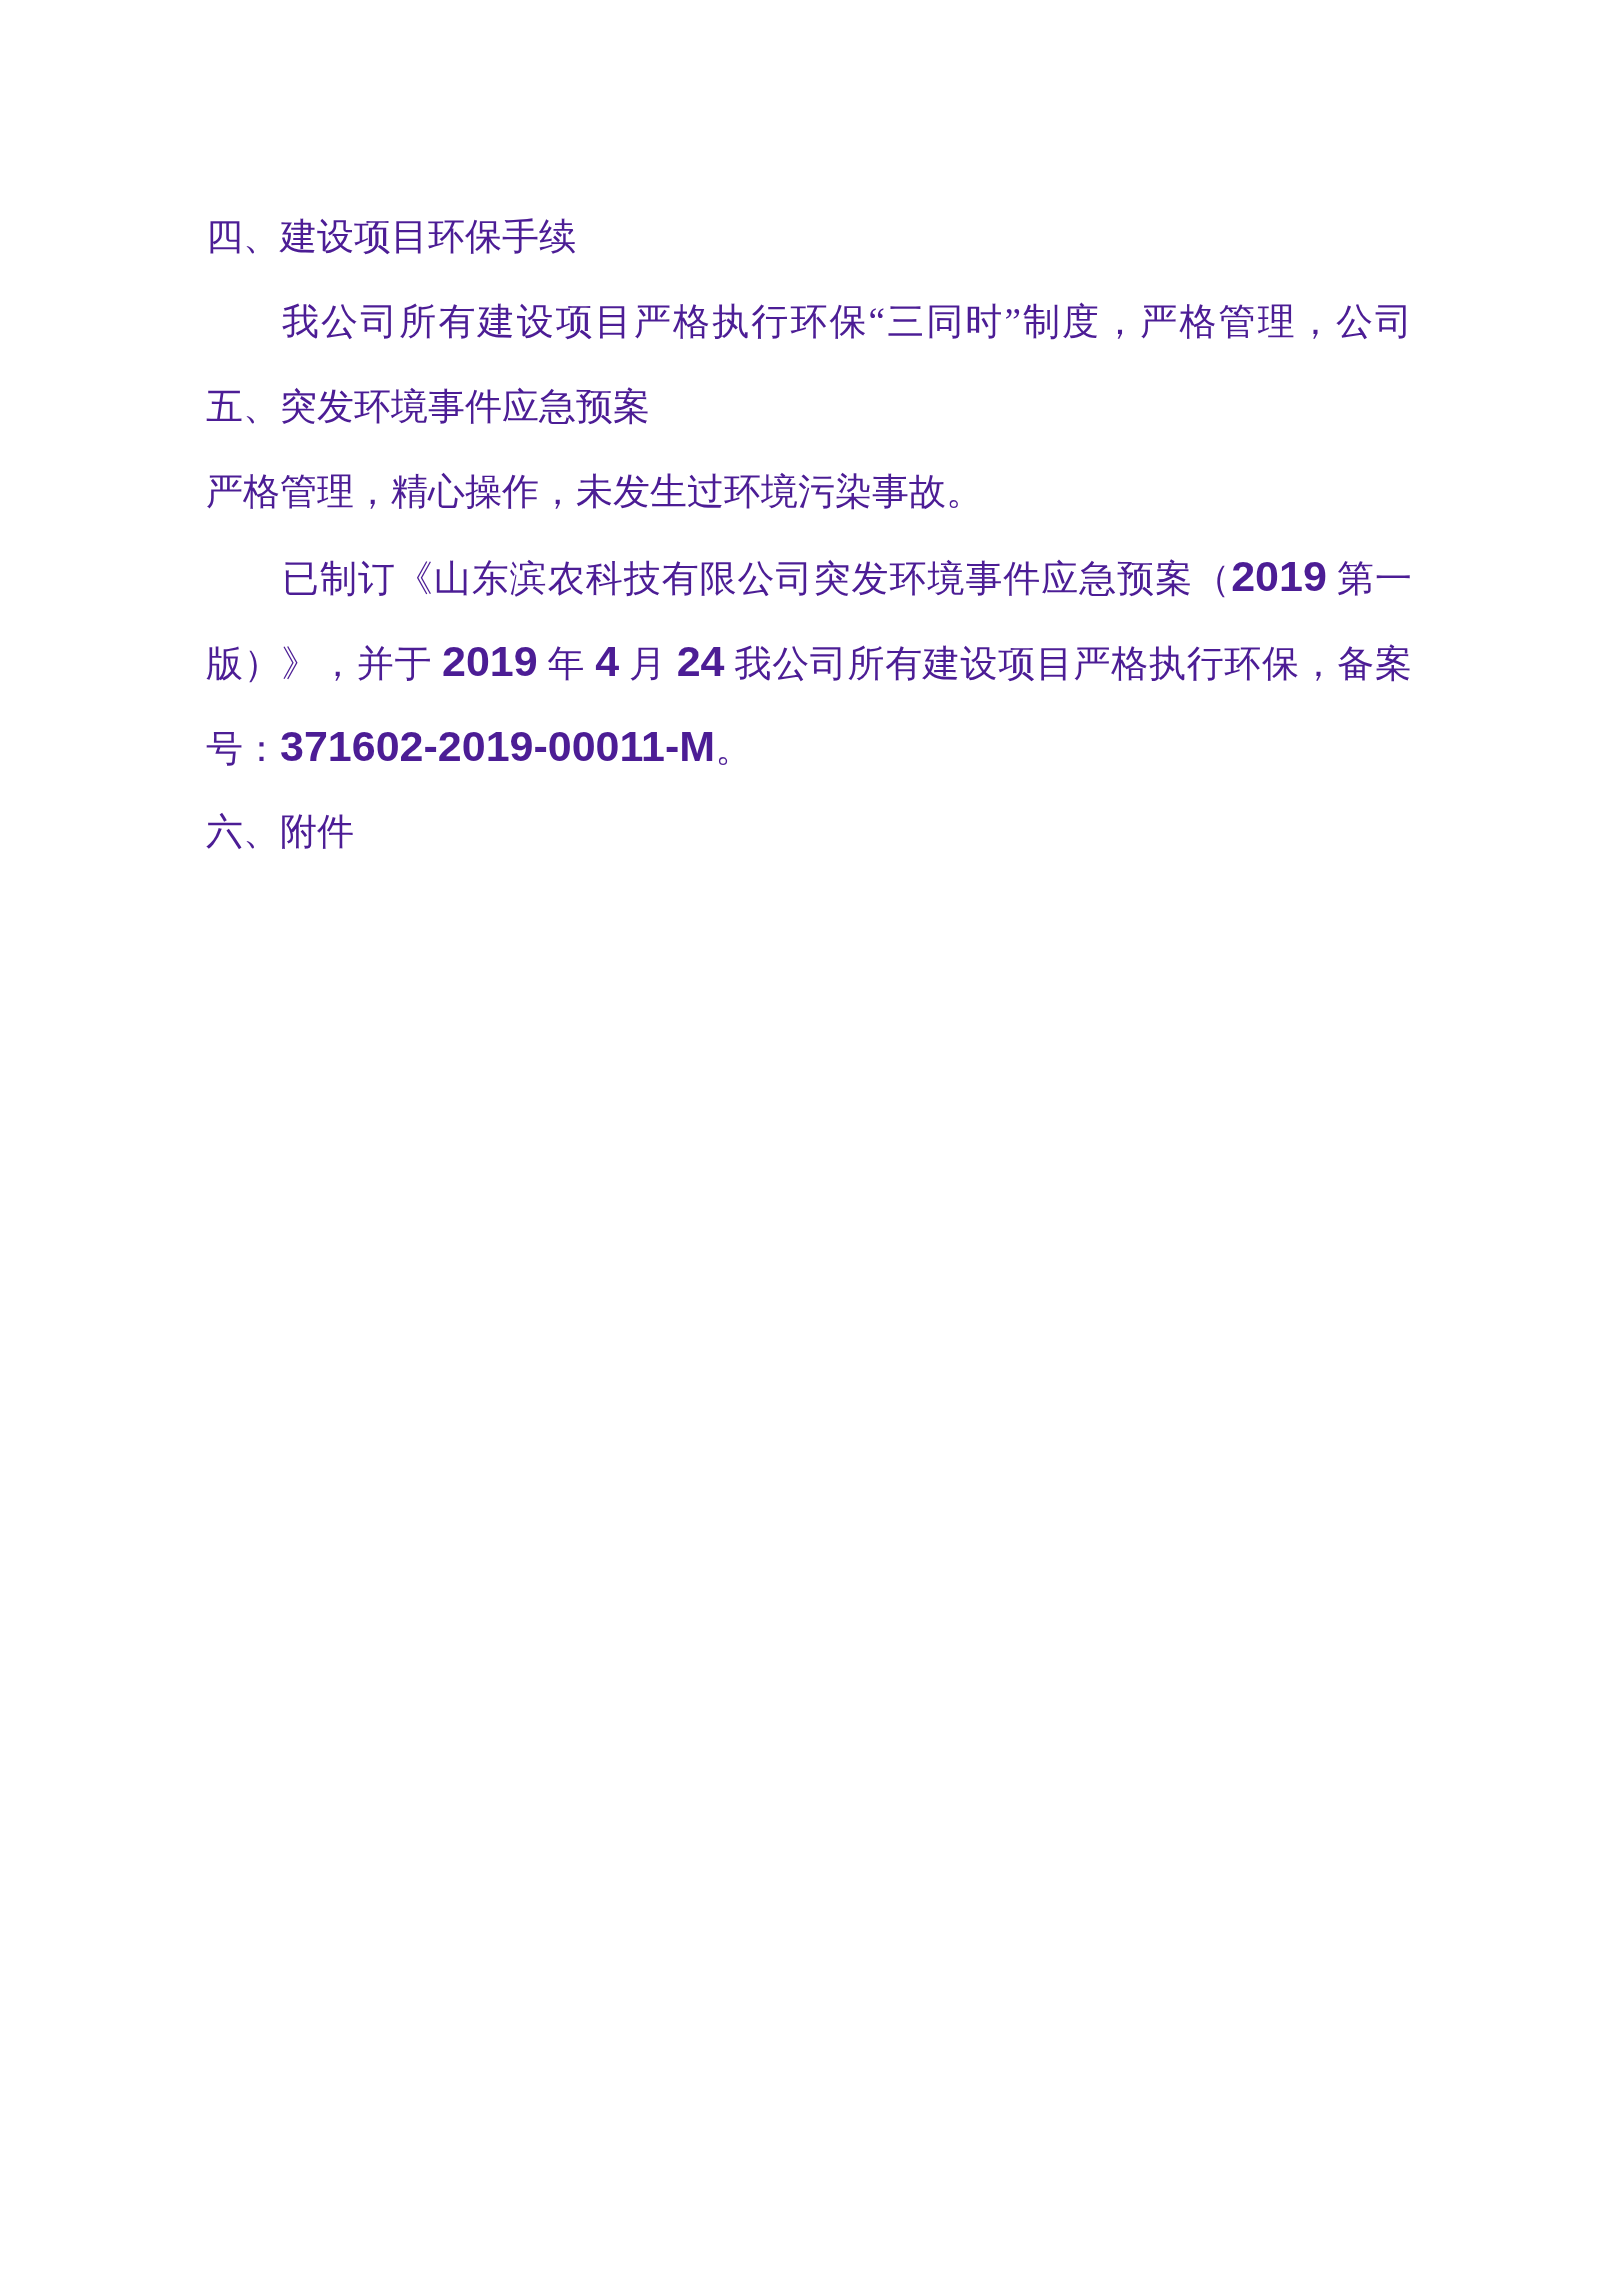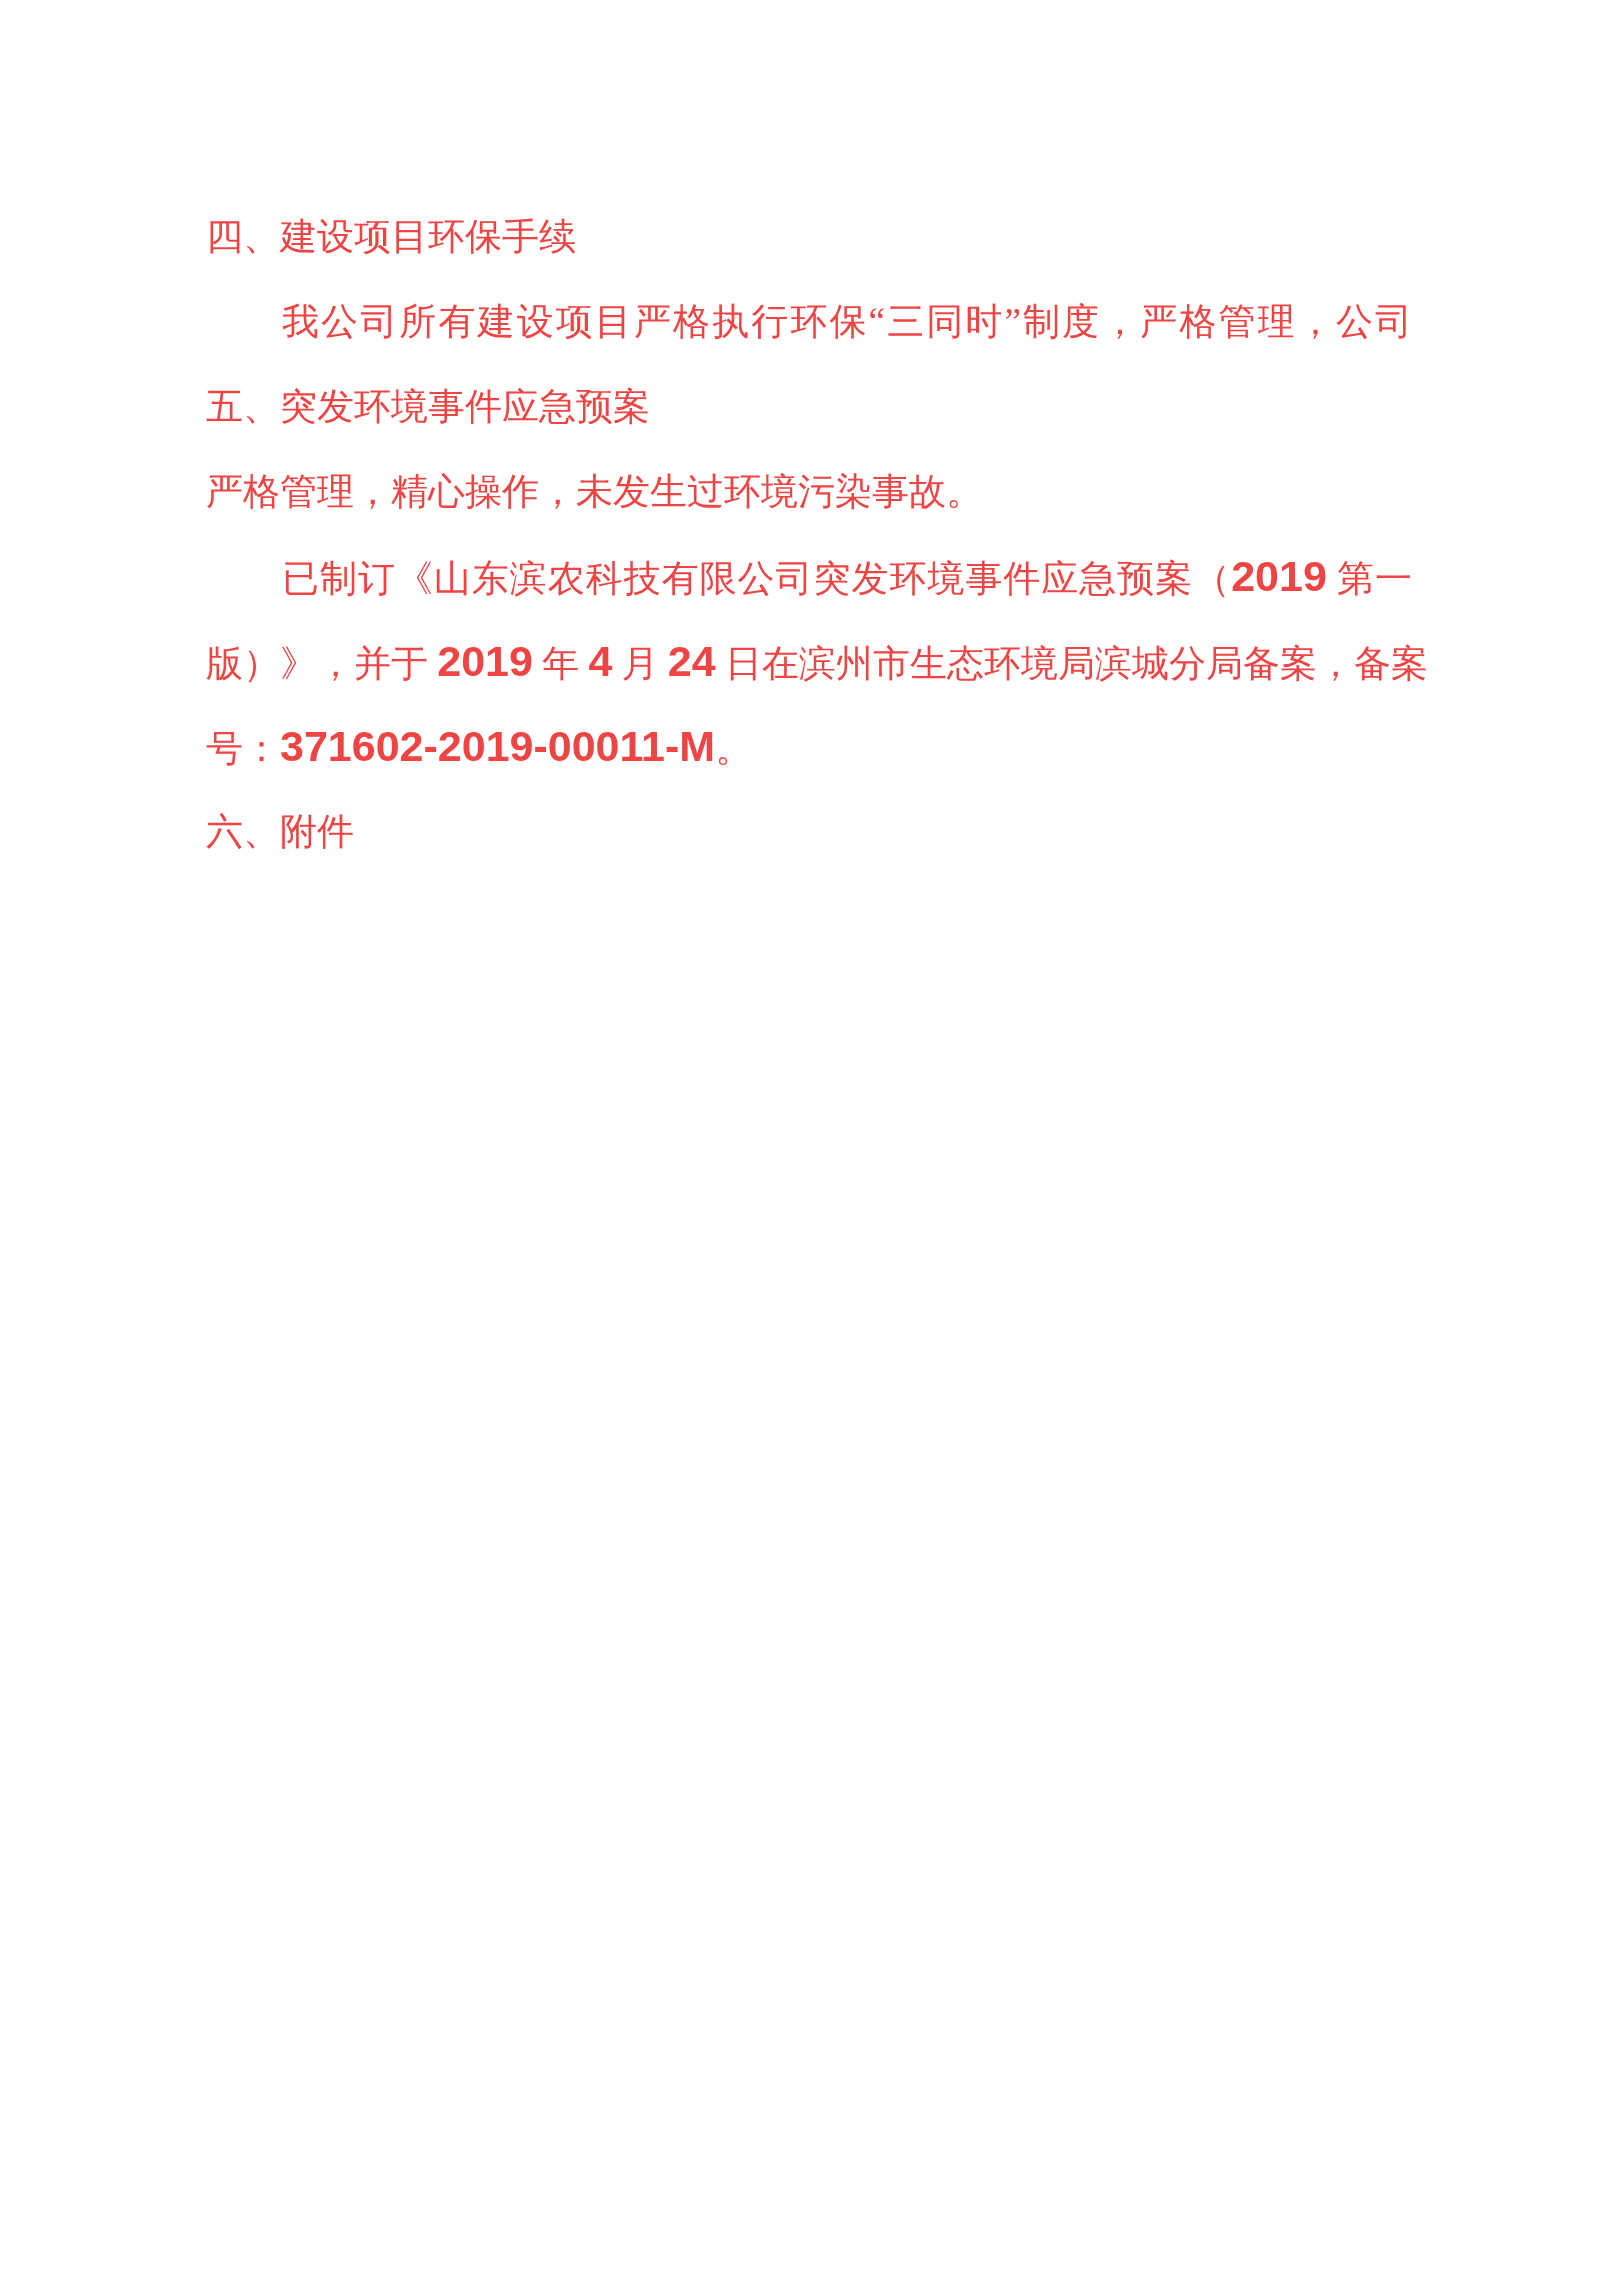--- a/index.html
+++ b/index.html
@@ -20,21 +20,21 @@
     position: absolute;
     left: 206px;
     top: 194px;
     width: 1206px;
   }
   .line {
     height: 85px;
     line-height: 85px;
     font-size: 37px;
     white-space: nowrap;
-    color: #ef4444;
+    color: #4c1d95;
   }
   .line.indent {
     padding-left: 76px;
   }
   .line.justify {
     text-align: justify;
     text-align-last: justify;
   }
   .seg-cjk {
     font-family: "Liberation Serif", "DejaVu Serif", serif;
@@ -48,18 +48,18 @@
 </head>
 <body>
 
 <div class="page">
   <div class="doc">
       <div class="line"><span class="seg-cjk">四、建设项目环保手续</span></div>
       <div class="line indent justify"><span class="seg-cjk">我公司所有建设项目严格执行环保“三同时”制度，严格管理，公司</span></div>
       <div class="line"><span class="seg-cjk">五、突发环境事件应急预案</span></div>
       <div class="line"><span class="seg-cjk">严格管理，精心操作，未发生过环境污染事故。</span></div>
       <div class="line indent justify"><span class="seg-cjk">已制订《山东滨农科技有限公司突发环境事件应急预案（</span><span class="seg-num">2019</span><span class="seg-cjk"> 第一</span></div>
-      <div class="line justify"><span class="seg-cjk">版）》，并于 </span><span class="seg-num">2019</span><span class="seg-cjk"> 年 </span><span class="seg-num">4</span><span class="seg-cjk"> 月 </span><span class="seg-num">24</span><span class="seg-cjk"> 日在滨州市生态环境局滨城分局备案，备案</span></div>
+      <div class="line justify"><span class="seg-cjk">版）》，并于 </span><span class="seg-num">2019</span><span class="seg-cjk"> 年 </span><span class="seg-num">4</span><span class="seg-cjk"> 月 </span><span class="seg-num">24</span><span class="seg-cjk"> 我公司所有建设项目严格执行环保，备案</span></div>
       <div class="line"><span class="seg-cjk">号：</span><span class="seg-num">371602-2019-00011-M</span><span class="seg-cjk">。</span></div>
       <div class="line"><span class="seg-cjk">六、附件</span></div>
     </div>
 </div>
 
 
 </body></html>

